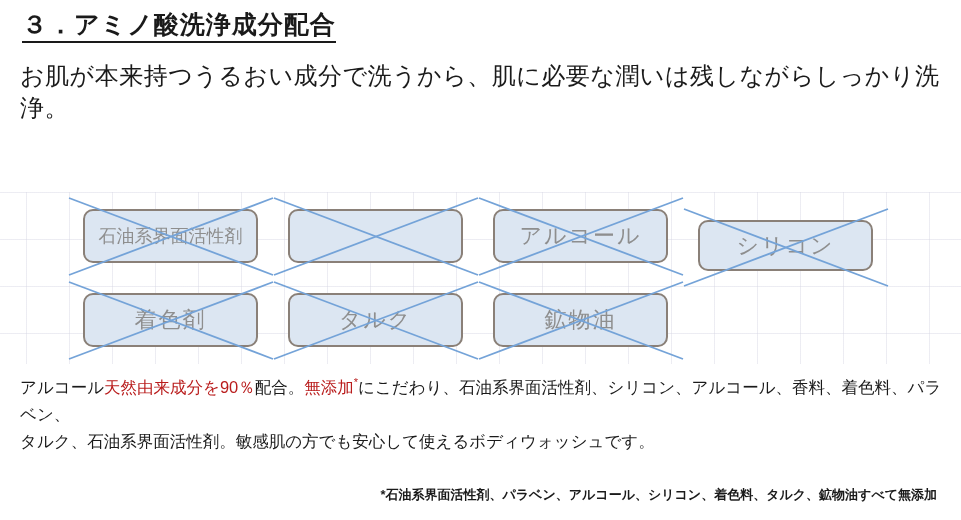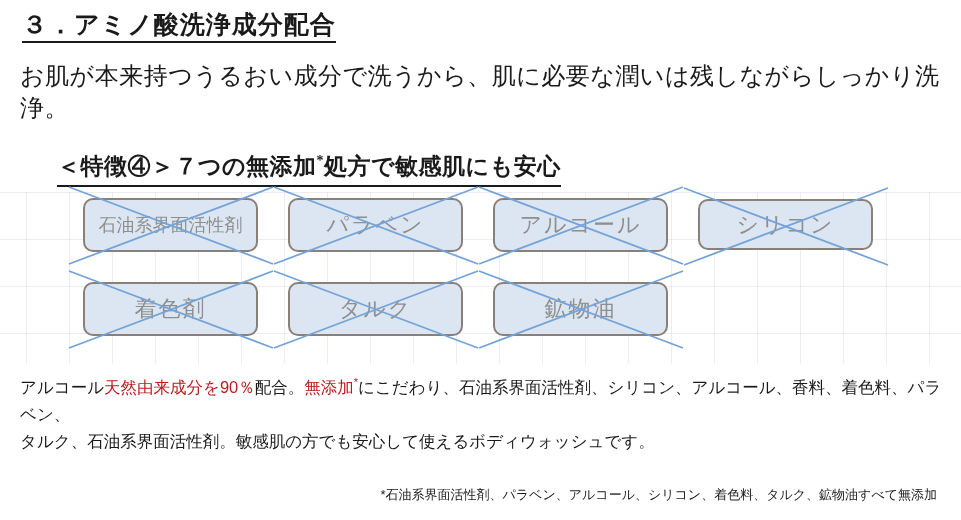--- a/index.html
+++ b/index.html
@@ -48,40 +48,40 @@
     font-size: 23px;
     font-weight: 700;
     letter-spacing: 0.5px;
     border-bottom: 2px solid #1a1a1a;
     padding-bottom: 3px;
     display: inline-block;
   }
   .feature-heading sup { font-size: 14px; }
   .boxes {
     position: absolute;
-    left: 83px; top: 198px;
+    left: 83px; top: 209px;
     display: grid;
     grid-template-columns: repeat(4, 175px);
     grid-auto-rows: 54px;
     column-gap: 26px;
     row-gap: 17px;
     gap: 30px;
   }
   .nobox {
     position: relative;
     width: 175px; height: 54px;
     background: #dce6f2;
     border: 2.5px solid #8a8078;
     border-radius: 10px;
     box-sizing: border-box;
     display: flex;
     align-items: center;
     justify-content: center;
   }
-  .nobox.offset { margin-top: 1px; height: 51px; }
+  .nobox.offset { margin-top: 11px; height: 51px; }
   .nobox-label {
     font-family: "Liberation Sans", "DejaVu Sans", sans-serif;
     font-size: 22px;
     color: #8e8e8e;
     letter-spacing: 2px;
     white-space: nowrap;
   }
   .nobox-label.small { font-size: 18px; letter-spacing: 0; }
   .cross {
     position: absolute;
@@ -102,54 +102,52 @@
     color: #1a1a1a;
   }
   .desc .orange { color: #b91c1c; }
   .desc sup { font-size: 11px; }
   .footnote {
     position: absolute;
     right: 24px; top: 486px;
     margin: 0;
     font-family: "Liberation Sans", "DejaVu Sans", sans-serif;
     font-size: 13px;
-    font-weight: 400;
+    font-weight: 700;
     color: #1a1a1a;
     white-space: nowrap;
   }
 </style>
 </head>
 <body>
 
 <div class="slide">
 
   <div class="grid-bg"></div>
 
   <h1 class="page-title">３．アミノ酸洗浄成分配合</h1>
 
   <p class="intro">お肌が本来持つうるおい成分で洗うから、肌に必要な潤いは残しながらしっかり洗浄。</p>
 
-  <h2 class="feature-heading"><span>＜特徴④＞７つの無添加</span><sup>*</sup><span>処方で敏感肌にも安心</span></h2>
 
   <div class="boxes">
 
     <div class="nobox">
       <svg class="cross" viewBox="0 0 204 77">
           <line x1="0" y1="0" x2="204" y2="77"></line>
           <line x1="204" y1="0" x2="0" y2="77"></line>
         </svg>
       <span class="nobox-label small">石油系界面活性剤</span>
     </div>
 
     <div class="nobox">
       <svg class="cross" viewBox="0 0 204 77">
           <line x1="0" y1="0" x2="204" y2="77"></line>
           <line x1="204" y1="0" x2="0" y2="77"></line>
         </svg>
-      <span class="nobox-label">パラベン</span>
     </div>
 
     <div class="nobox">
       <svg class="cross" viewBox="0 0 204 77">
           <line x1="0" y1="0" x2="204" y2="77"></line>
           <line x1="204" y1="0" x2="0" y2="77"></line>
         </svg>
       <span class="nobox-label">アルコール</span>
     </div>
 

